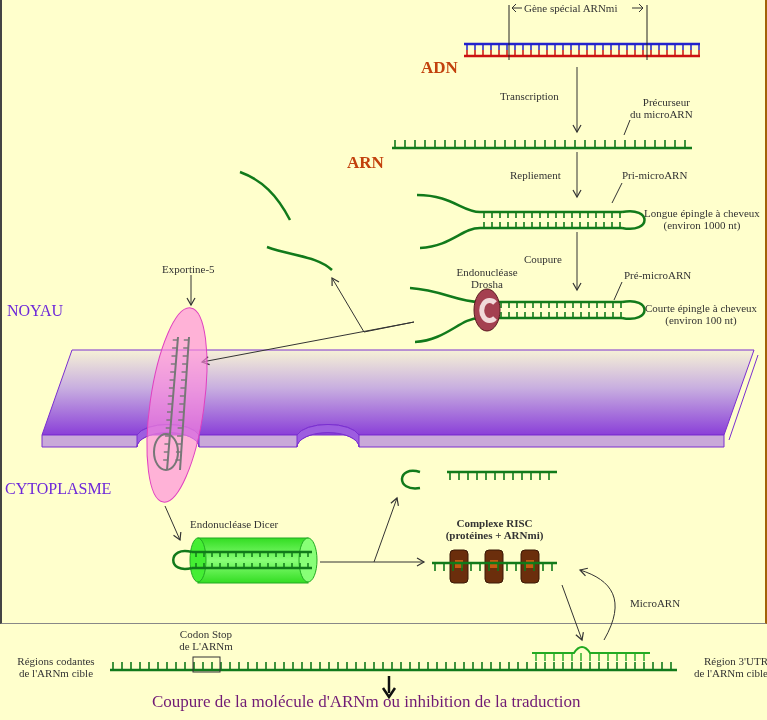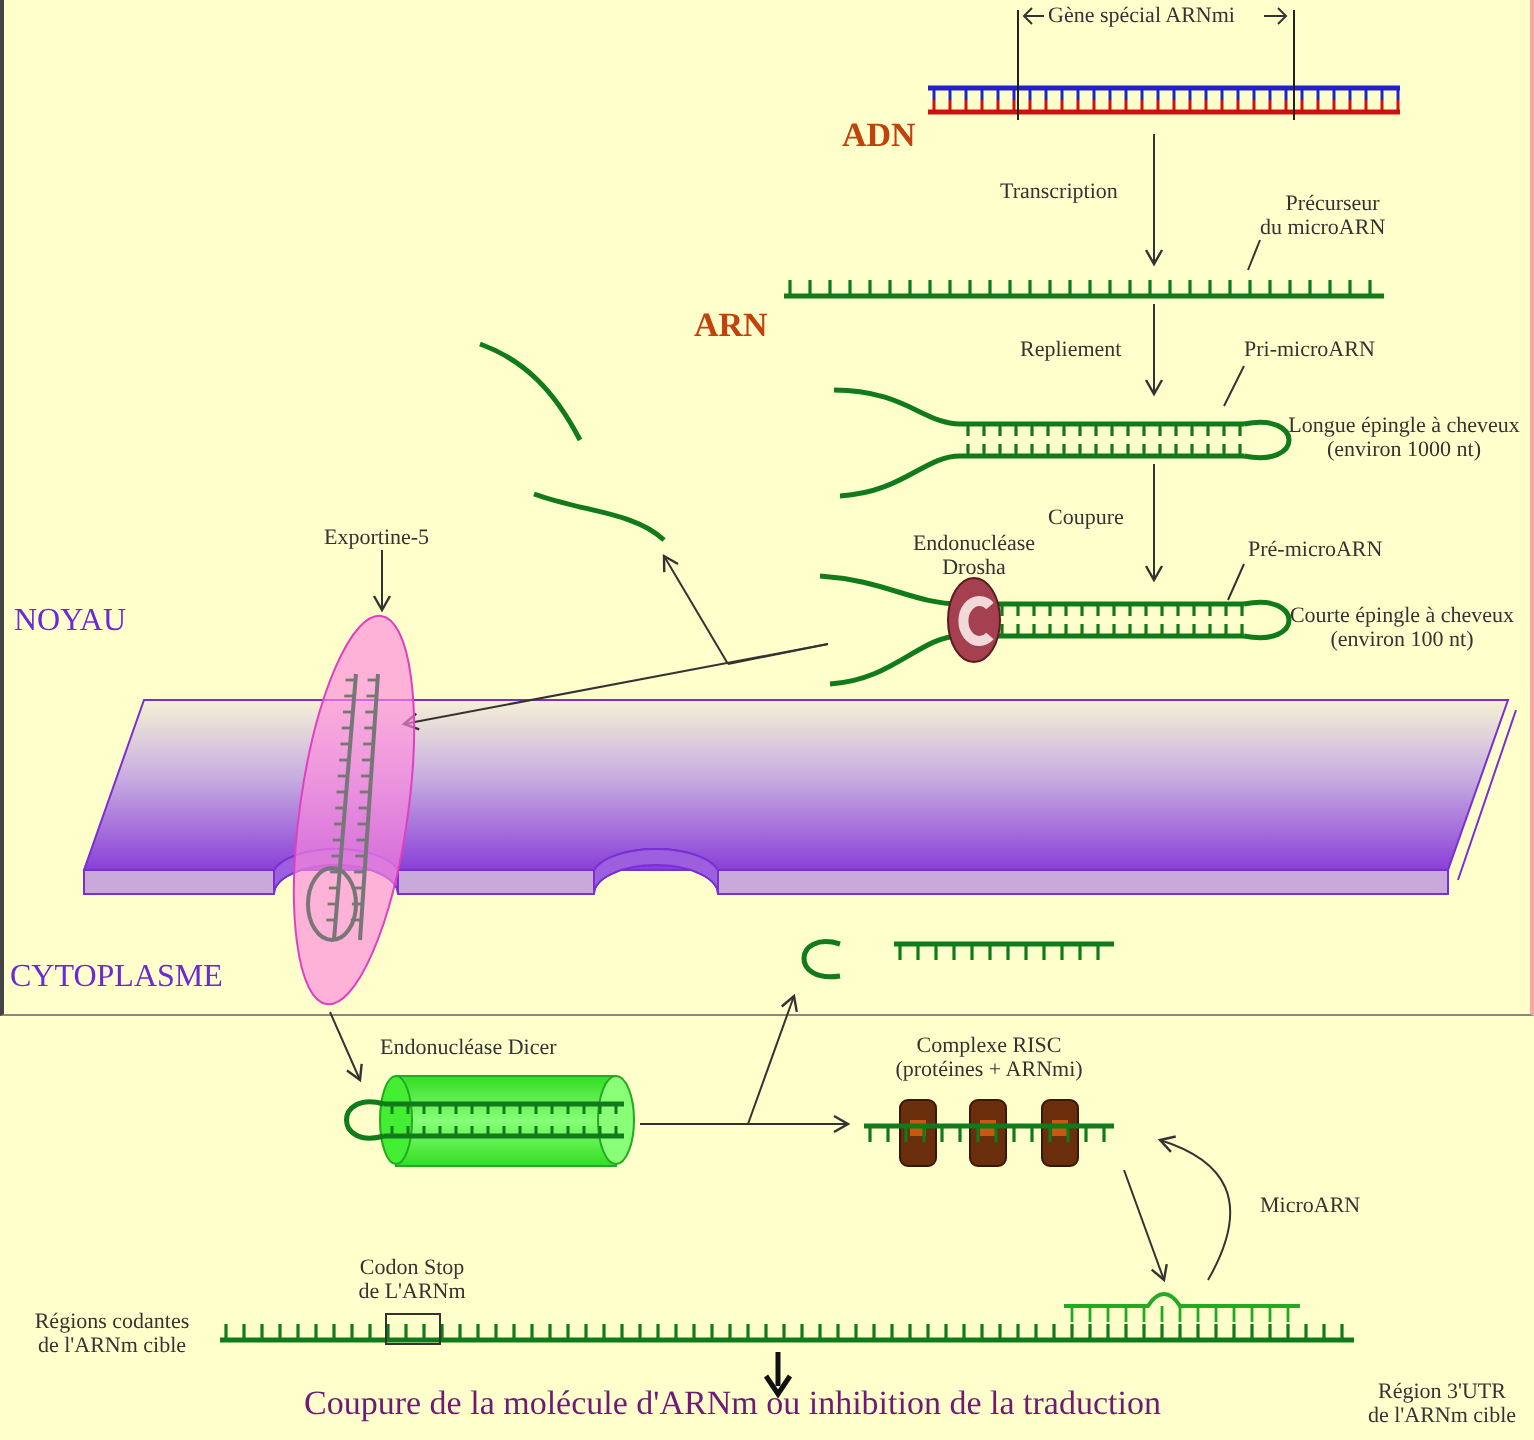--- a/index.html
+++ b/index.html
@@ -2,25 +2,25 @@
 <html><head>
   <meta charset="utf-8">
   <style>
     html, body { margin: 0; padding: 0; }
     body {
       width: 767px; height: 720px; overflow: hidden;
       background: #ffffcc;
       font-family: "Liberation Serif", "DejaVu Serif", serif;
     }
     #stage {
-      position: relative; width: 767px; height: 508px;
+      position: relative; width: 767px; height: 624px;
       background: #ffffcc;
       box-sizing: border-box;
       border-left: 2px solid #444;
-      border-right: 2px solid #fca5a5;
+      border-right: 2px solid #a16207;
       border-bottom: 1px solid #888;
     }
     svg#diagram { position: absolute; left: 0; top: 0; }
     .lbl { position: absolute; color: #333; font-size: 11px; line-height: 12px; white-space: nowrap; }
     .lbl.c { text-align: center; }
     .big { font-size: 16px; color: #6d28d9; }
     .bold { font-weight: bold; font-size: 17px; color: #c2410c; margin-top: 20px; }
     .footer { font-size: 17px; color: #701a75; }
   </style>
 </head>
@@ -495,31 +495,31 @@
   </div>
   <div class="lbl" style="left:622px;top:269px;">Pré-microARN</div>
   <div class="lbl c" style="left:630px;top:302px;width:138px;">
     <div>Courte épingle à cheveux</div>
     <div>(environ 100 nt)</div>
   </div>
   <div class="lbl" style="left:160px;top:263px;">Exportine-5</div>
   <div class="lbl big" style="left:5px;top:305px;">NOYAU</div>
   <div class="lbl big" style="left:3px;top:483px;">CYTOPLASME</div>
   <div class="lbl" style="left:188px;top:518px;">Endonucléase Dicer</div>
-  <div class="lbl c" style="left:430px;top:517px;width:125px;">
+  <div class="lbl c" style="left:430px;top:517px;width:125px;font-weight:bold;">
     <div>Complexe RISC</div>
     <div>(protéines + ARNmi)</div>
   </div>
   <div class="lbl" style="left:628px;top:597px;font-family:Liberation Serif, serif;">MicroARN</div>
   <div class="lbl c" style="left:166px;top:628px;width:76px;">
     <div>Codon Stop</div>
     <div>de L'ARNm</div>
   </div>
   <div class="lbl c" style="left:4px;top:655px;width:100px;">
     <div>Régions codantes</div>
     <div>de l'ARNm cible</div>
   </div>
-  <div class="lbl c" style="left:672px;top:690px;width:94px;">
+  <div class="lbl c" style="left:672px;top:655px;width:94px;text-align:right;">
     <div>Région 3'UTR</div>
     <div>de l'ARNm cible</div>
   </div>
   <div class="lbl footer" style="left:150px;top:696px;">Coupure de la molécule d'ARNm ou inhibition de la traduction</div>
 </div>
 
 </body></html>

